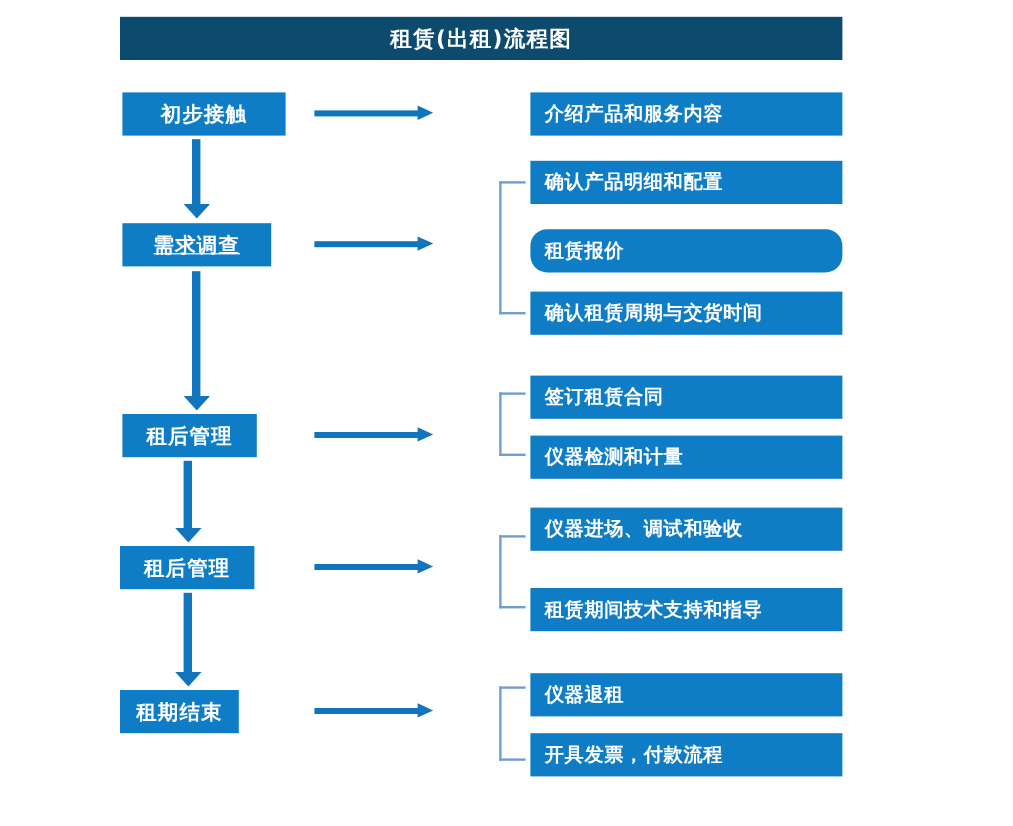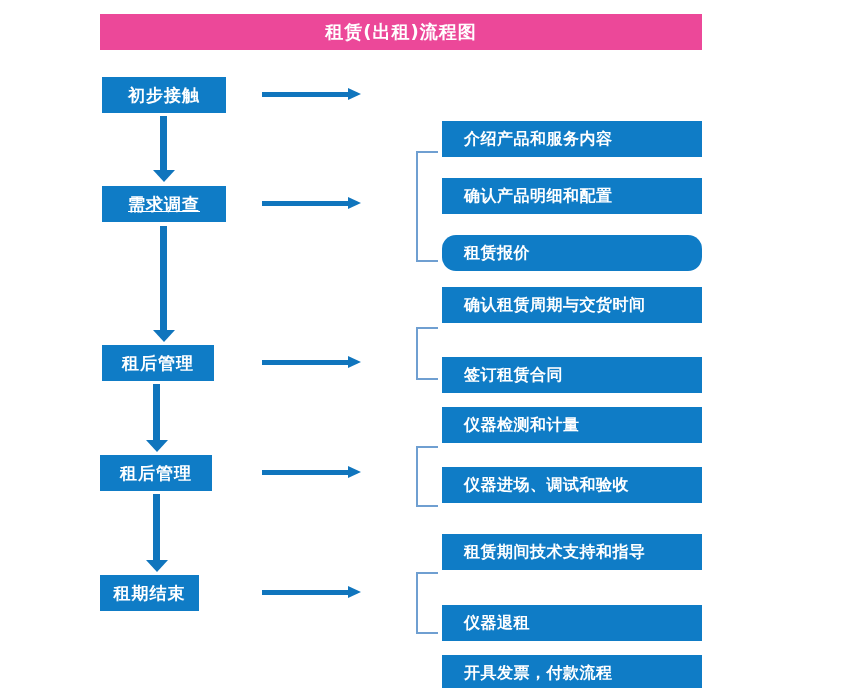--- a/index.html
+++ b/index.html
@@ -18,21 +18,21 @@
     overflow: hidden;
   }
 
   
   .title-bar {
     position: absolute;
     left: 100px;
     top: 14px;
     width: 602px;
     height: 36px;
-    background: #ec4899;
+    background: #0c4a6e;
     color: #ffffff;
     display: flex;
     align-items: center;
     justify-content: center;
     font-size: 18px;
     font-weight: bold;
     letter-spacing: 1px;
     box-sizing: border-box;
   }
 
@@ -56,24 +56,23 @@
     position: absolute;
     left: 442px;
     width: 260px;
     height: 36px;
     background: #0f7cc6;
     color: #ffffff;
     display: flex;
     align-items: center;
     font-size: 16px;
     font-weight: bold;
-    padding-left: 22px;
+    padding-left: 12px;
     letter-spacing: 0.5px;
     box-sizing: border-box;
-    margin-top: 44px;
   }
 
   
   .h-arrow {
     position: absolute;
     height: 18px;
     width: 100px;
   }
   .h-arrow .shaft {
     position: absolute;
@@ -127,21 +126,21 @@
     box-sizing: border-box;
   }
 </style>
 </head>
 <body>
 
 <div id="canvas">
 
   <div class="title-bar">租赁(出租)流程图</div>
 
-  <div class="stage-box" style="left:102px; top:77px; width:124px;">初步接触</div>
+  <div class="stage-box" style="left:102px; top:77px; width:136px;">初步接触</div>
 
   <div class="stage-box" style="left:102px; top:186px; width:124px;text-decoration:underline;">需求调查</div>
 
   <div class="stage-box" style="left:102px; top:345px; width:112px;">租后管理</div>
 
   <div class="stage-box" style="left:100px; top:455px; width:112px;text-align:center;">租后管理</div>
 
   <div class="stage-box" style="left:100px; top:575px; width:99px;">租期结束</div>
 
   <div class="v-arrow" style="left:153px; top:116px; height:66px;">

